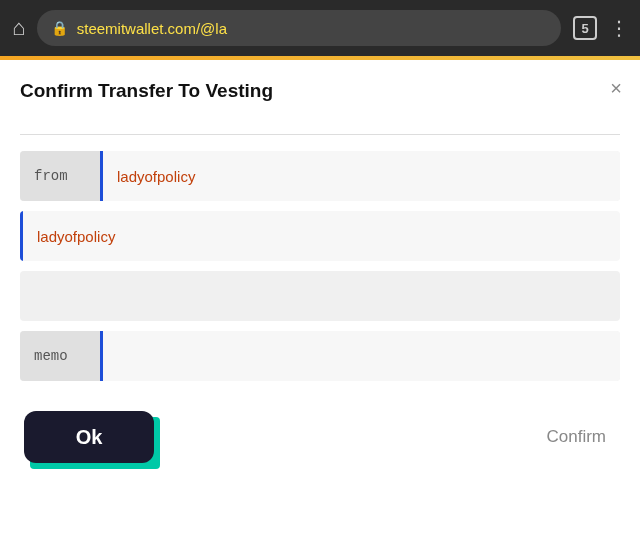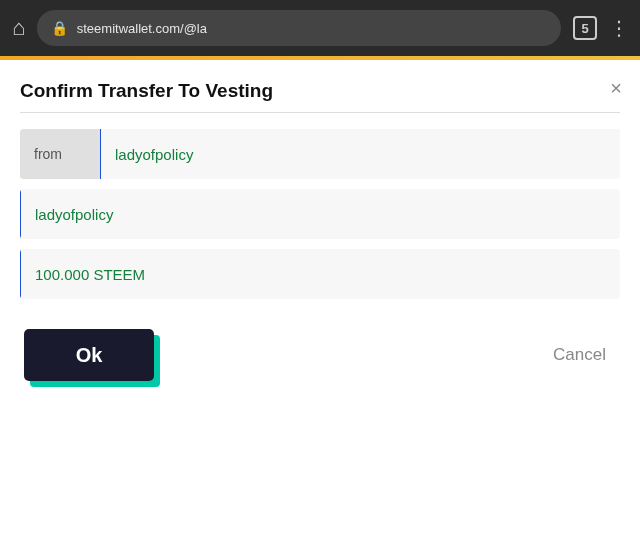--- a/index.html
+++ b/index.html
@@ -37,22 +37,22 @@
       padding: 0 14px;
       gap: 8px;
     }
 
     .browser-lock-icon {
       color: #ccc;
       font-size: 14px;
     }
 
     .browser-url-text {
-      color: #e5e5e5;
-      font-size: 13px;
+      color: #fde047;
+      font-size: 15px;
     }
 
     .browser-tab-badge {
       background: transparent;
       border: 2px solid #ccc;
       border-radius: 4px;
       color: #ccc;
       font-size: 13px;
       font-weight: bold;
       width: 24px;
@@ -79,21 +79,21 @@
       background: #fff;
       padding: 20px 20px 30px 20px;
       position: relative;
       height: calc(556px - 60px);
     }
 
     .modal-title {
       font-size: 19px;
       font-weight: bold;
       color: #111;
-      margin-bottom: 10px;
+      margin-bottom: 32px;
     }
 
     .modal-close {
       position: absolute;
       top: 18px;
       right: 18px;
       font-size: 20px;
       color: #888;
       cursor: pointer;
       background: none;
@@ -121,32 +121,33 @@
     .form-label {
       background: #e0e0e0;
       color: #555;
       font-size: 14px;
       padding: 0 14px;
       min-width: 80px;
       height: 50px;
       display: flex;
       align-items: center;
       font-weight: normal;
+      font-family: Liberation Mono, monospace;
     }
 
     .form-value {
       flex: 1;
       padding: 0 14px;
       font-size: 15px;
-      color: #15803d;
+      color: #c2410c;
       background: #f7f7f7;
       height: 50px;
       display: flex;
       align-items: center;
-      border-left: 1px solid #1d4ed8;
+      border-left: 3px solid #1d4ed8;
     }
 
     .form-value.empty {
       background: #f7f7f7;
     }
 
     
     .button-row {
       display: flex;
       align-items: center;
@@ -171,21 +172,21 @@
     }
 
     .ok-button {
       position: relative;
       z-index: 1;
       background: #1a1a2e;
       color: #fff;
       font-size: 20px;
       font-weight: bold;
       border: none;
-      border-radius: 5px;
+      border-radius: 12px;
       width: 130px;
       height: 52px;
       cursor: pointer;
     }
 
     .cancel-button {
       background: none;
       border: none;
       color: #888;
       font-size: 17px;
@@ -216,24 +217,27 @@
   <div class="form-row">
     <div class="form-label">from</div>
     <div class="form-value">ladyofpolicy</div>
   </div>
 
   <div class="form-row">
     <div class="form-value">ladyofpolicy</div>
   </div>
 
   <div class="form-row">
-    <div class="form-value">100.000 STEEM</div>
-  </div>
-
+  </div>
+
+  <div class="form-row">
+    <div class="form-label">memo</div>
+    <div class="form-value empty"></div>
+  </div>
 
   <div class="button-row">
     <div class="ok-button-wrapper">
       <div class="ok-button-shadow"></div>
       <button class="ok-button">Ok</button>
     </div>
-    <button class="cancel-button">Cancel</button>
+    <button class="cancel-button">Confirm</button>
   </div>
 </div>
 
 </body></html>

